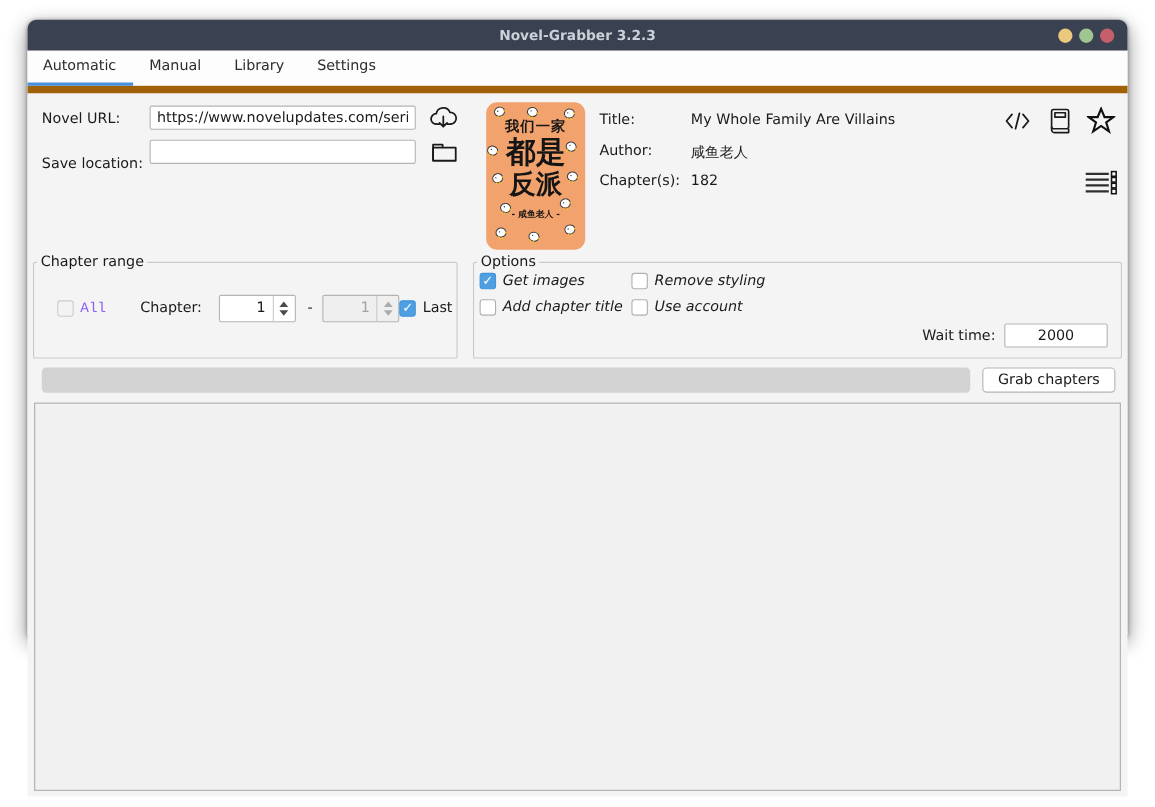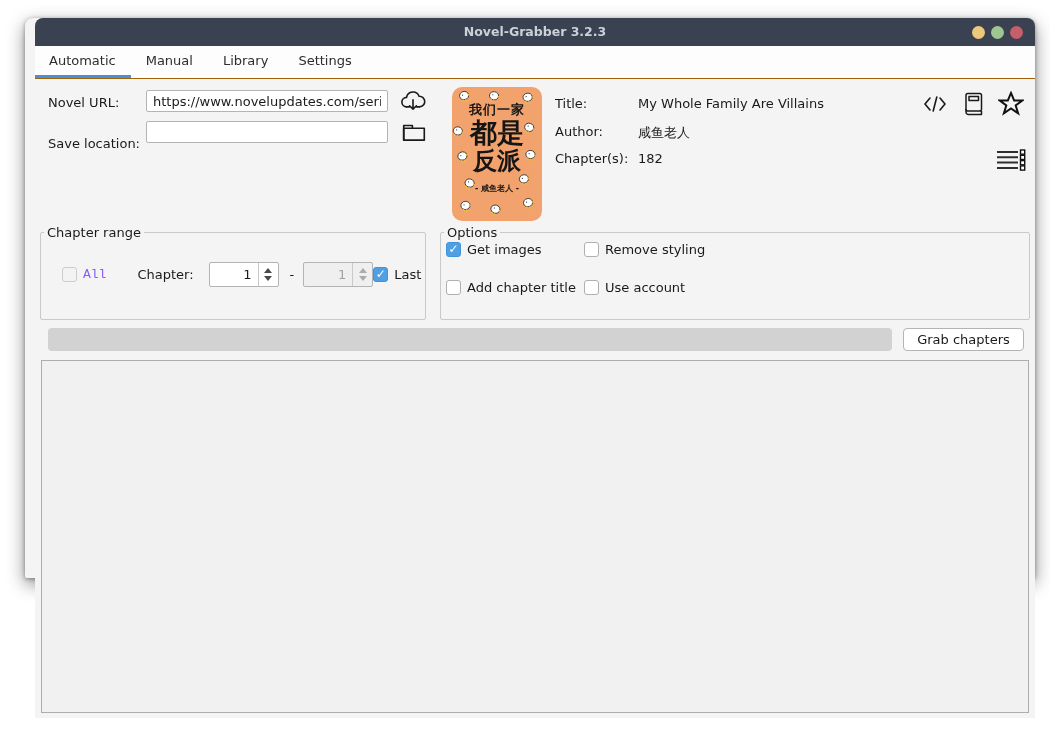--- a/index.html
+++ b/index.html
@@ -1,26 +1,26 @@
 <!DOCTYPE html>
 <html><head>
 <meta charset="utf-8">
 <style>
   html,body{margin:0;padding:0;background:#ffffff;width:1050px;height:734px;overflow:hidden;
     font-family:"DejaVu Sans","Liberation Sans",sans-serif;-webkit-font-smoothing:antialiased;}
   .window{position:absolute;left:25px;top:18px;width:1000px;height:560px;background:#f4f4f4;
-    border-radius:8px 8px 2px 2px;box-shadow:0 6px 18px rgba(0,0,0,.45),0 1px 4px rgba(0,0,0,.35);padding-left:10px;}
+    border-radius:8px 8px 2px 2px;box-shadow:0 6px 18px rgba(0,0,0,.45),0 1px 4px rgba(0,0,0,.35);}
   
   .titlebar{position:relative;height:28px;background:#3a4150;border-radius:8px 8px 0 0;}
   .titlebar .title{position:absolute;left:0;right:0;top:0;height:28px;line-height:28px;text-align:center;
     color:#ccd1d9;font-size:12.5px;font-weight:bold;}
   .winbtns{position:absolute;right:12px;top:8px;display:flex;gap:6px;}
   .wb{width:13px;height:13px;border-radius:50%;display:inline-block;}
   
-  .tabbar{height:32px;background:#fdfdfd;display:flex;border-bottom:1px solid #a16207;}
+  .tabbar{height:32px;background:#fdfdfd;display:flex;border-bottom:7px solid #a16207;}
   .tab{padding:0 15px;line-height:30px;font-size:13px;color:#2d2d2d;box-sizing:border-box;border-bottom:3px solid transparent;cursor:default;}
   .tab:first-child{padding-left:14px;}
   .tab.active{border-bottom-color:#4a90d9;}
   
   .content{position:relative;height:639px;background:#f4f4f4;}
   .lbl{position:absolute;font-size:13px;color:#1a1a1a;white-space:nowrap;}
   .text-input{position:absolute;background:#fff;border:1px solid #b4b4b4;border-radius:2px;
     font-size:13px;color:#1a1a1a;padding:0 6px;height:22px;box-sizing:border-box;
     font-family:"DejaVu Sans","Liberation Sans",sans-serif;outline:none;}
   .iconbtn{position:absolute;cursor:pointer;}
@@ -197,38 +197,42 @@
         </span>
         <span class="cbrow" style="">
           <span class="cb checked"></span>
           <span>Last</span>
         </span>
       </div>
     </fieldset>
 
     <fieldset style="left:405px;top:146px;width:588px;height:93px">
       <legend>Options</legend>
-      <div style="display:grid;grid-template-columns:138px auto;row-gap:23px;margin:2px 0 0 5px;justify-content:start;">
+      <div style="display:grid;grid-template-columns:138px auto;row-gap:9px;margin:2px 0 0 5px;justify-content:start;font-style:italic;">
         <span class="cbrow">
           <span class="cb checked"></span>
           <span>Get images</span>
         </span>
         <span class="cbrow">
           <span class="cb"></span>
           <span>Remove styling</span>
         </span>
         <span class="cbrow">
           <span class="cb"></span>
           <span>Add chapter title</span>
         </span>
         <span class="cbrow">
           <span class="cb"></span>
           <span>Use account</span>
         </span>
       </div>
+      <div style="position:absolute;right:12px;bottom:9px;display:flex;align-items:center;gap:8px;">
+        <span style="font-size:13px;color:#1a1a1a">Wait time:</span>
+        <input class="text-input" style="position: static; width: 94px; text-align: center;" value="2000">
+      </div>
     </fieldset>
 
     <div class="progress"></div>
     <button class="grab-btn">Grab chapters</button>
 
     <div class="log"></div>
 
   </div>
 </div>
 

